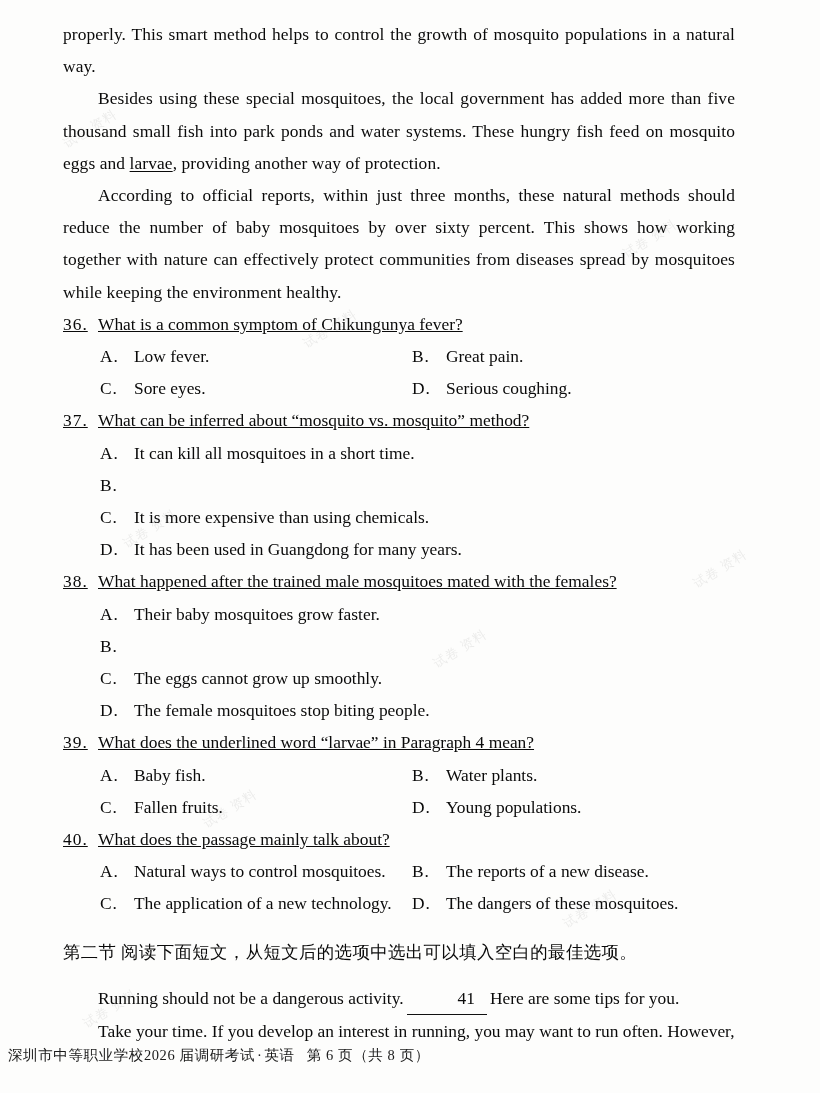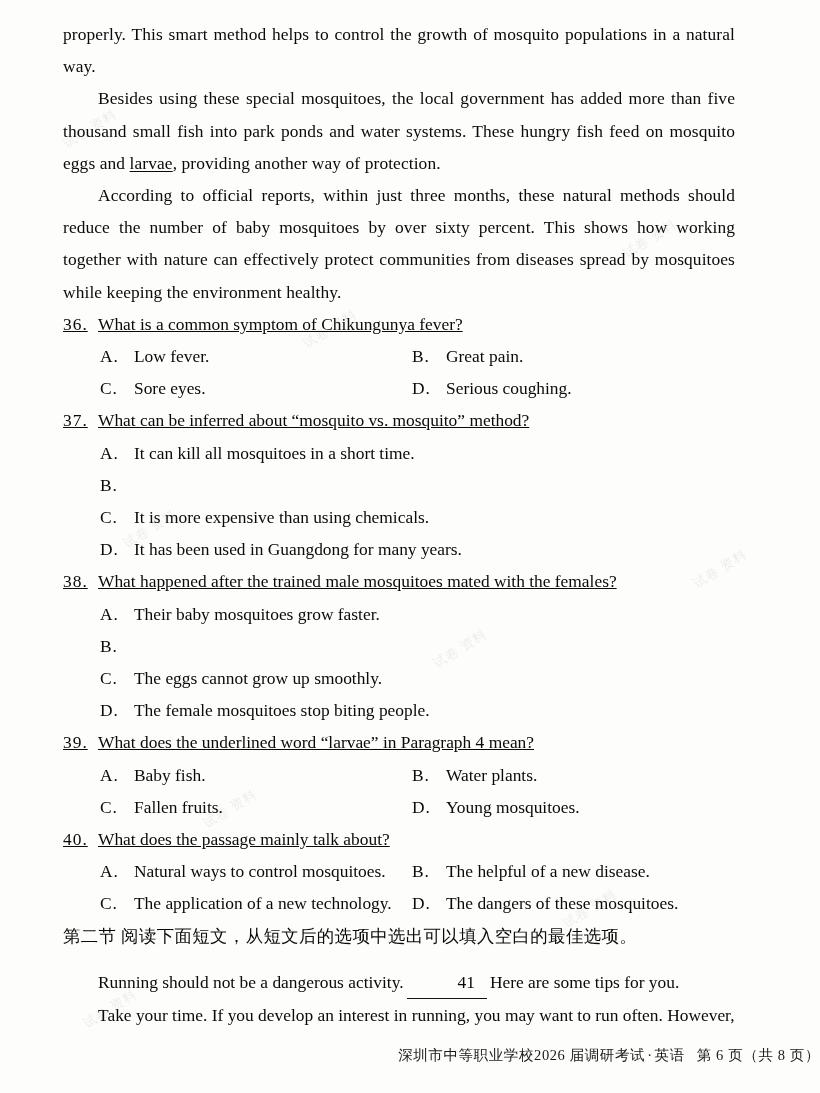--- a/index.html
+++ b/index.html
@@ -120,20 +120,21 @@
   }
   .opt-row.stacked .opt {
     display: flex;
     width: auto;
   }
 
   
   .section-heading {
     font-size: 17.4px;
     line-height: 32.2px;
+    margin-top: 16px;
     font-family: "Liberation Serif", "DejaVu Serif", serif;
     letter-spacing: 0.4px;
   }
 
   .post-para {
     font-size: 17.4px;
     line-height: 32.2px;
     text-indent: 35px;
     text-align: left;
     white-space: nowrap;
@@ -142,24 +143,24 @@
     display: inline-block;
     border-bottom: 1.4px solid #111;
     padding: 0 12px 0 16px;
     margin: 0 3px;
     text-align: center;
   }
 
   
   .footer {
     position: absolute;
-    left: 0;
+    left: 8px;
     right: 0;
     bottom: 28px;
-    text-align: right;
+    text-align: left;
     font-size: 14.5px;
     letter-spacing: 0.6px;
     z-index: 2;
     color: #1a1a1a;
     font-family: "Liberation Serif", "DejaVu Serif", serif;
   }
   .footer .sep { padding: 0 2px; }
   .footer .gap { display: inline-block; width: 12px; }
 </style>
 </head>
@@ -280,38 +281,38 @@
           <span class="opt-text">Water plants.</span>
         </span>
       </div>
       <div class="opt-row">
         <span class="opt col-a">
           <span class="opt-letter">C.</span>
           <span class="opt-text">Fallen fruits.</span>
         </span>
         <span class="opt col-b">
           <span class="opt-letter">D.</span>
-          <span class="opt-text">Young mosquitoes.</span>
+          <span class="opt-text">Young populations.</span>
         </span>
       </div>
     </div>
 
     <div class="question-block">
       <div class="q-line">
         <span class="q-num">40.</span>
         <span class="q-text">What does the passage mainly talk about?</span>
       </div>
       <div class="opt-row wide">
         <span class="opt col-a">
           <span class="opt-letter">A.</span>
           <span class="opt-text">Natural ways to control mosquitoes.</span>
         </span>
         <span class="opt col-b">
           <span class="opt-letter">B.</span>
-          <span class="opt-text">The helpful of a new disease.</span>
+          <span class="opt-text">The reports of a new disease.</span>
         </span>
       </div>
       <div class="opt-row wide">
         <span class="opt col-a">
           <span class="opt-letter">C.</span>
           <span class="opt-text">The application of a new technology.</span>
         </span>
         <span class="opt col-b">
           <span class="opt-letter">D.</span>
           <span class="opt-text">The dangers of these mosquitoes.</span>

